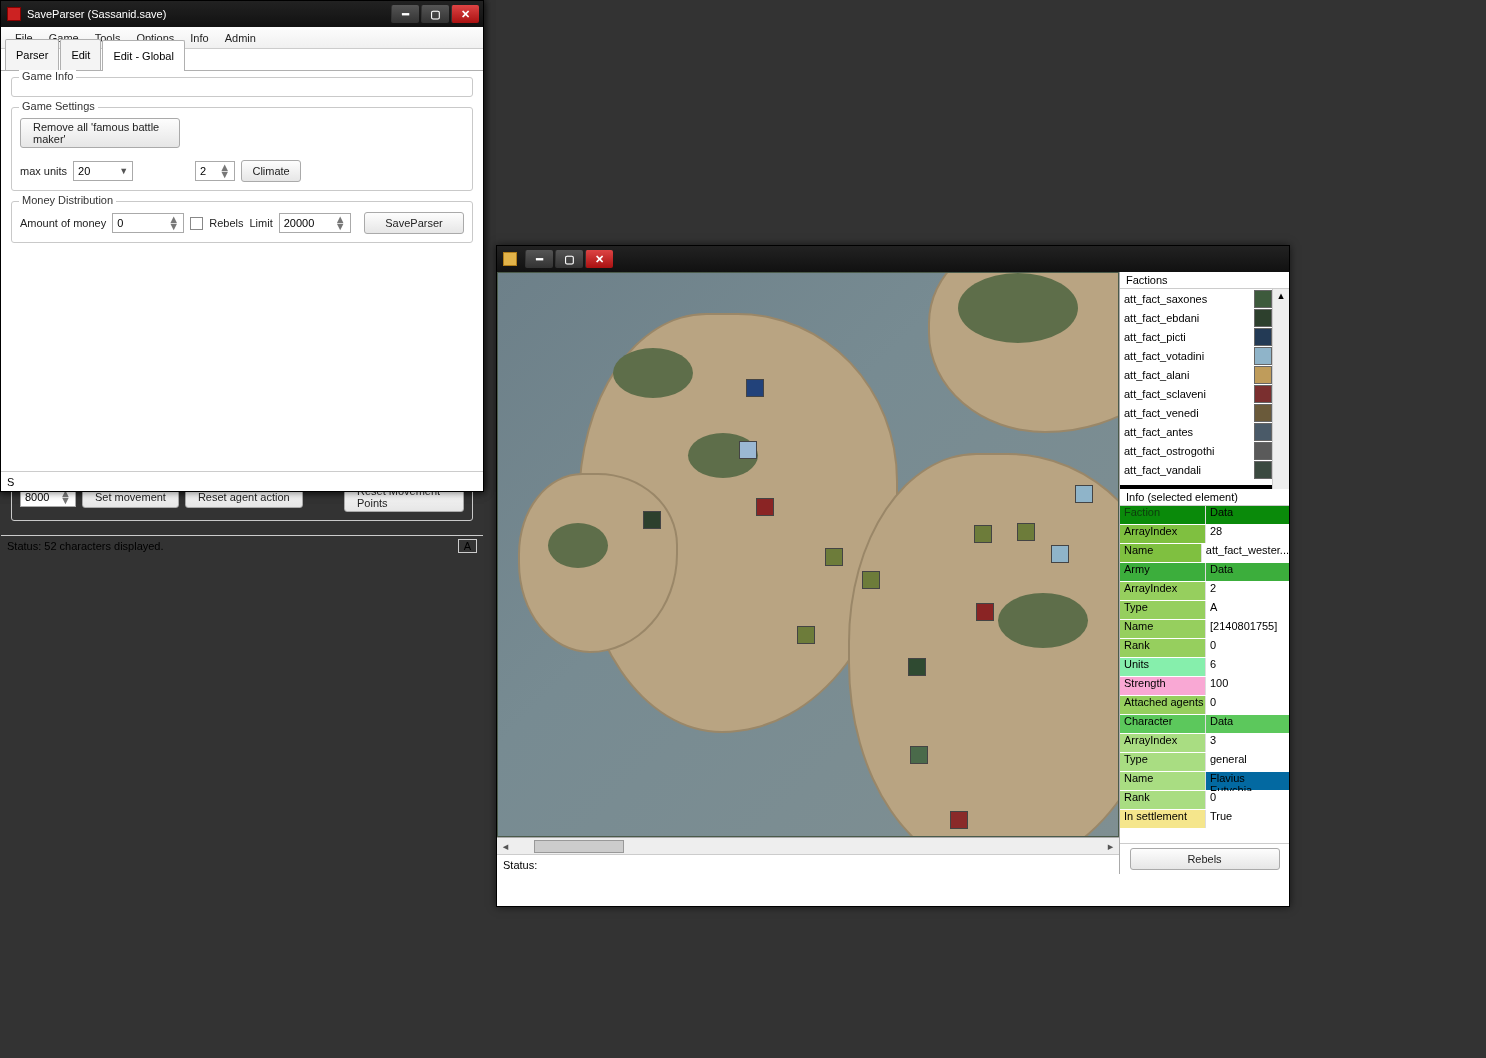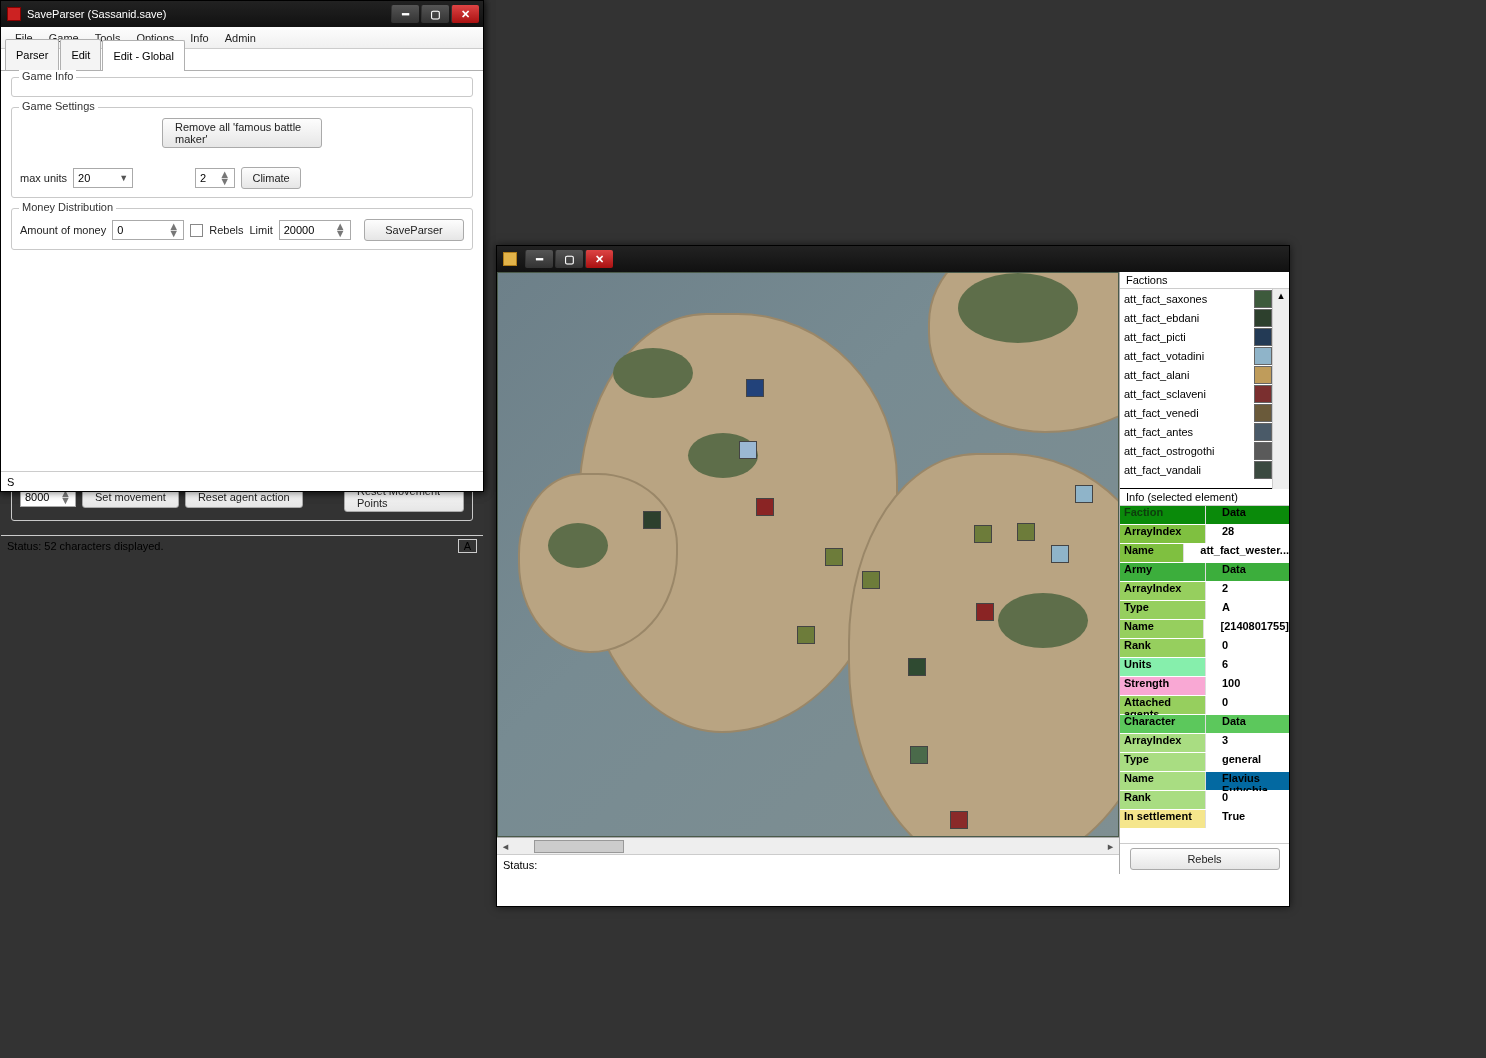--- a/index.html
+++ b/index.html
@@ -43,29 +43,29 @@
 .mapcanvas { flex: 1; background: linear-gradient(135deg,#6d8089 0%,#778b92 40%,#7f8f92 100%); position: relative; border:1px solid #4a5a4a; overflow:hidden;}
 .land { position:absolute; background:#b9a482; border:2px solid #9a8768; border-radius:40% 50% 55% 45% / 45% 40% 55% 50%; }
 .forest { position:absolute; background:#5e6e4a; border-radius:50%; }
 .marker { position:absolute; width:18px; height:18px; border:1px solid #444; }
 .hscroll { height:17px; background:#eee; border-top:1px solid #aaa; display:flex; align-items:center;}
 .hscroll .thumb{ width:90px;height:13px;background:#ccc;border:1px solid #999; margin-left:20px;}
 .hscroll .sar{ width:17px;text-align:center;color:#555;}
 
 .sidepanel { width: 170px; border-left: 1px solid #aaa; background:#fff; display:flex; flex-direction:column;}
 .sidepanel .sec-head { padding:2px 6px; border-bottom:1px solid #ccc; }
-.faction-list { height:200px; overflow-y:auto; border-bottom:1px solid #000000; }
+.faction-list { height:200px; overflow-y:auto; border-bottom:4px solid #000000; }
 .faction-row { display:flex; align-items:center; height:19px; }
 .faction-row .fname { flex:1; padding-left:4px; }
 .faction-row .swatch { width:18px; height:18px; border:1px solid #666; margin-left:2px;}
 .faction-list-scroll { width:17px; background:#eee; border-left:1px solid #ccc;}
 .info-table { flex:1; overflow:auto; }
-.info-row { display:flex; height:19px; border-bottom:1px solid #fff;font-weight:bold; }
+.info-row { display:flex; height:19px; border-bottom:1px solid #fff; }
 .info-row .k { width:85px; padding-left:4px; }
-.info-row .v { flex:1; padding-left:16px; background:#fff; border-left:1px solid #ddd;}
+.info-row .v { flex:1; padding-left:4px; background:#fff; border-left:1px solid #ddd;}
 .accept-bar { border-top:1px solid #ccc; padding:4px; display:flex; justify-content:center;}
 .accept-bar .btn{ width:150px;}
 
 </style>
 </head>
 <body>
 
 <div class="window" style="left:0;top:0;width:484px;height:492px;">
   <div class="titlebar">
     <div class="ticon"></div>
@@ -216,21 +216,21 @@
     <div class="tab">Parser</div>
     <div class="tab">Edit</div>
     <div class="tab active">Edit - Global</div>
   </div>
   <div class="client">
     <div class="groupbox">
       <div class="legend">Game Info</div>
     </div>
     <div class="groupbox">
       <div class="legend">Game Settings</div>
-      <div class="row" style="justify-content:center;margin-bottom:19px">
+      <div class="row" style="justify-content:flex-start;margin-bottom:12px">
         <div class="btn" style="width:160px">Remove all 'famous battle maker'</div>
       </div>
       <div class="row">
         <label>max units</label>
         <div class="combo" style="width:60px">
             <span class="cv">20</span>
             <span class="arr">▼</span>
           </div>
         <div style="width:50px"></div>
         <div class="numbox" style="width:40px">

